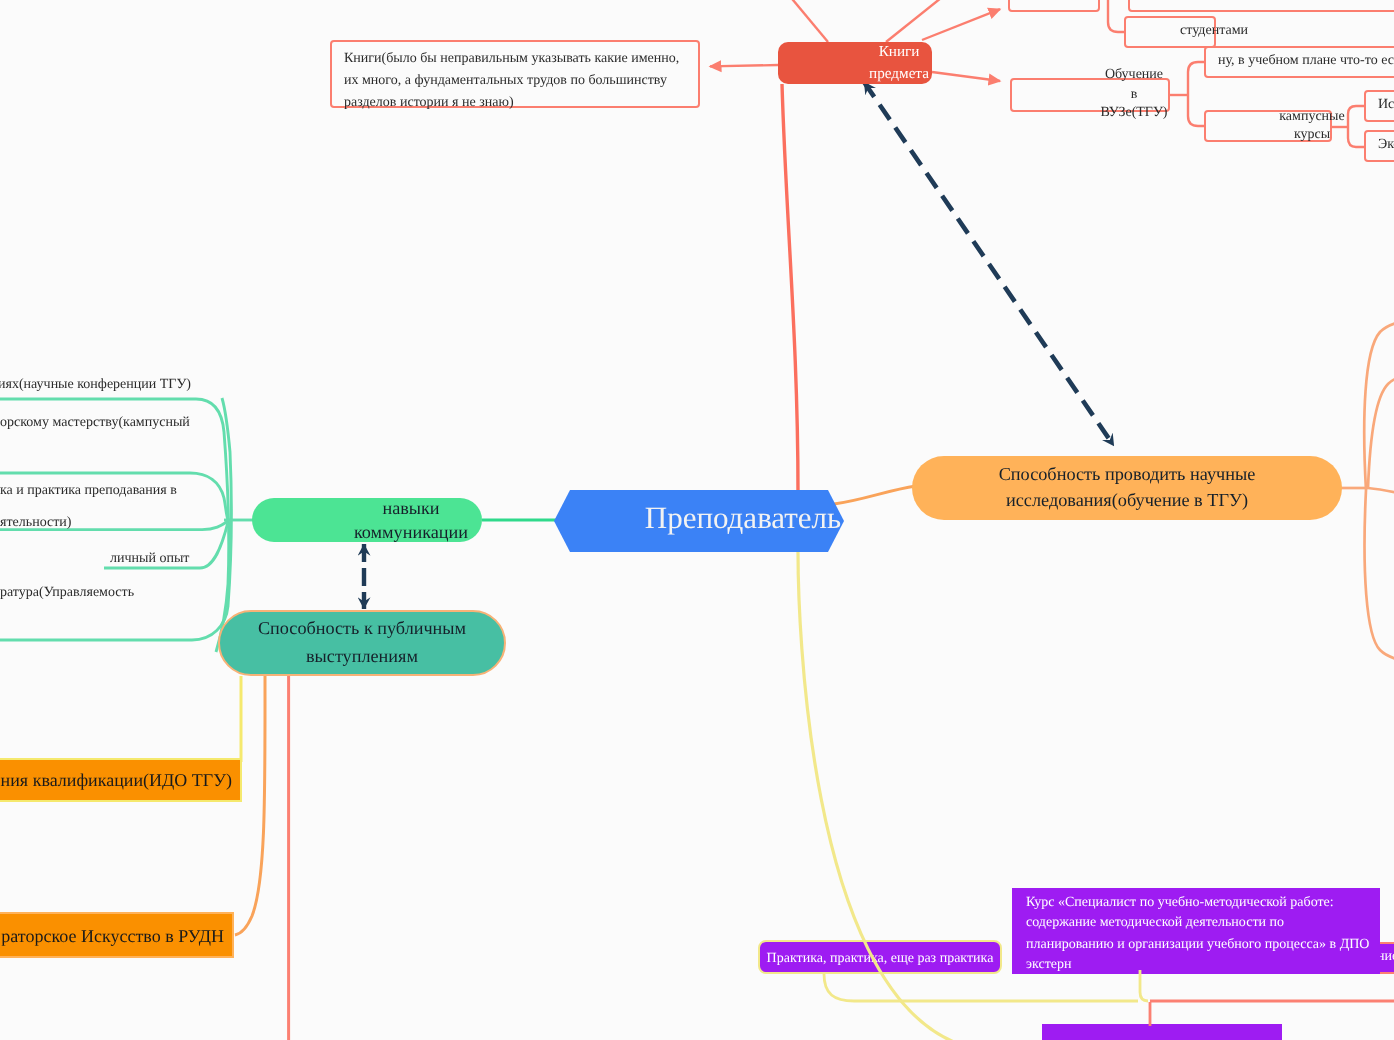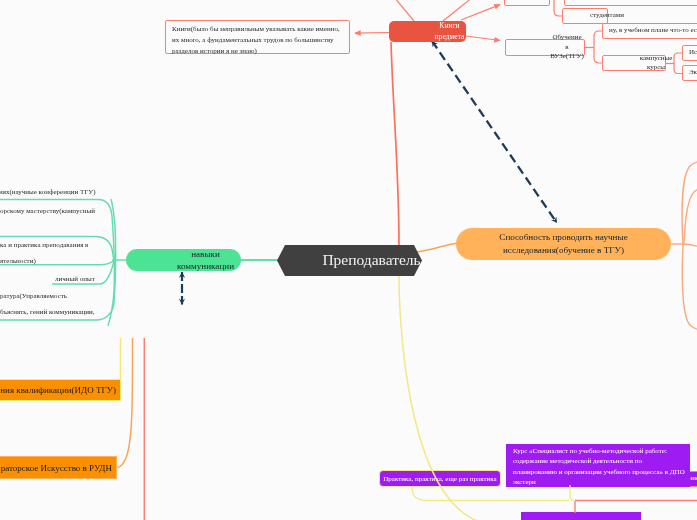--- a/index.html
+++ b/index.html
@@ -6,21 +6,21 @@
   html,body{margin:0;padding:0;}
   body{width:697px;height:520px;overflow:hidden;background:#fbfbfb;
        font-family:"Liberation Serif","DejaVu Serif",serif;}
   #stage{position:relative;width:697px;height:520px;overflow:hidden;background:#fbfbfb;}
   svg#edges{position:absolute;left:0;top:0;width:697px;height:520px;}
   svg#edges-top{position:absolute;left:0;top:0;width:697px;height:520px;pointer-events:none;}
   .node{position:absolute;box-sizing:border-box;display:flex;align-items:center;
         justify-content:center;text-align:center;line-height:1.35;padding-left:44px;}
 
   
-  #root{left:277px;top:245px;width:145px;height:31px;background:#404040;color:#f2f2f2;
+  #root{left:277px;top:245px;width:145px;height:31px;background:#3b82f6;color:#f2f2f2;
         font-size:15.5px;
         clip-path:polygon(0px 50%, 8px 0px, 137px 0px, 145px 50%, 137px 100%, 8px 100%);}
 
   
   #znanie{left:389px;top:21px;width:77px;height:21px;border-radius:5px;
           background:#e8543f;color:#fff;font-size:7.6px;}
   #navyki{left:126px;top:249px;width:115px;height:22px;border-radius:11px;
           background:#4ce494;color:#16202a;font-size:9.1px;}
   #publicspeak{left:109px;top:305px;width:144px;height:33px;border-radius:17px;
           background:#47bfa3;color:#16202a;font-size:9.1px;line-height:1.45;
@@ -147,27 +147,27 @@
   <div class="leaf" id="lf-orat">
     <div>орскому мастерству(кампусный</div>
   </div>
   <div class="leaf" id="lf-teor">
     <div>ка и практика преподавания в</div>
     <div>ятельности)</div>
   </div>
   <div class="leaf" id="lf-lich">личный опыт</div>
   <div class="leaf" id="lf-lit">
     <div>ратура(Управляемость</div>
-    <div>бъяснять, гений коммуникации,</div>
   </div>
 
   <div class="node" id="root">Преподаватель</div>
 
   <div class="node" id="znanie">Книги предмета</div>
   <div class="node" id="navyki">навыки коммуникации</div>
+  <div class="node" id="publicspeak">Способность к публичным выступлениям</div>
   <div class="node" id="nauch">Способность проводить научные исследования(обучение в ТГУ)</div>
 
   <div class="node rbox" id="knigi">
     <div>Книги(было бы неправильным указывать какие именно,</div>
     <div>их много, а фундаментальных трудов по большинству</div>
     <div>разделов истории я не знаю)</div>
   </div>
   <div class="node rbox" id="obuchvuz">Обучение в ВУЗе(ТГУ)</div>
   <div class="node rbox" id="studentami">студентами</div>
   <div class="node rbox" id="uchebplan">ну, в учебном плане что-то ес</div>

